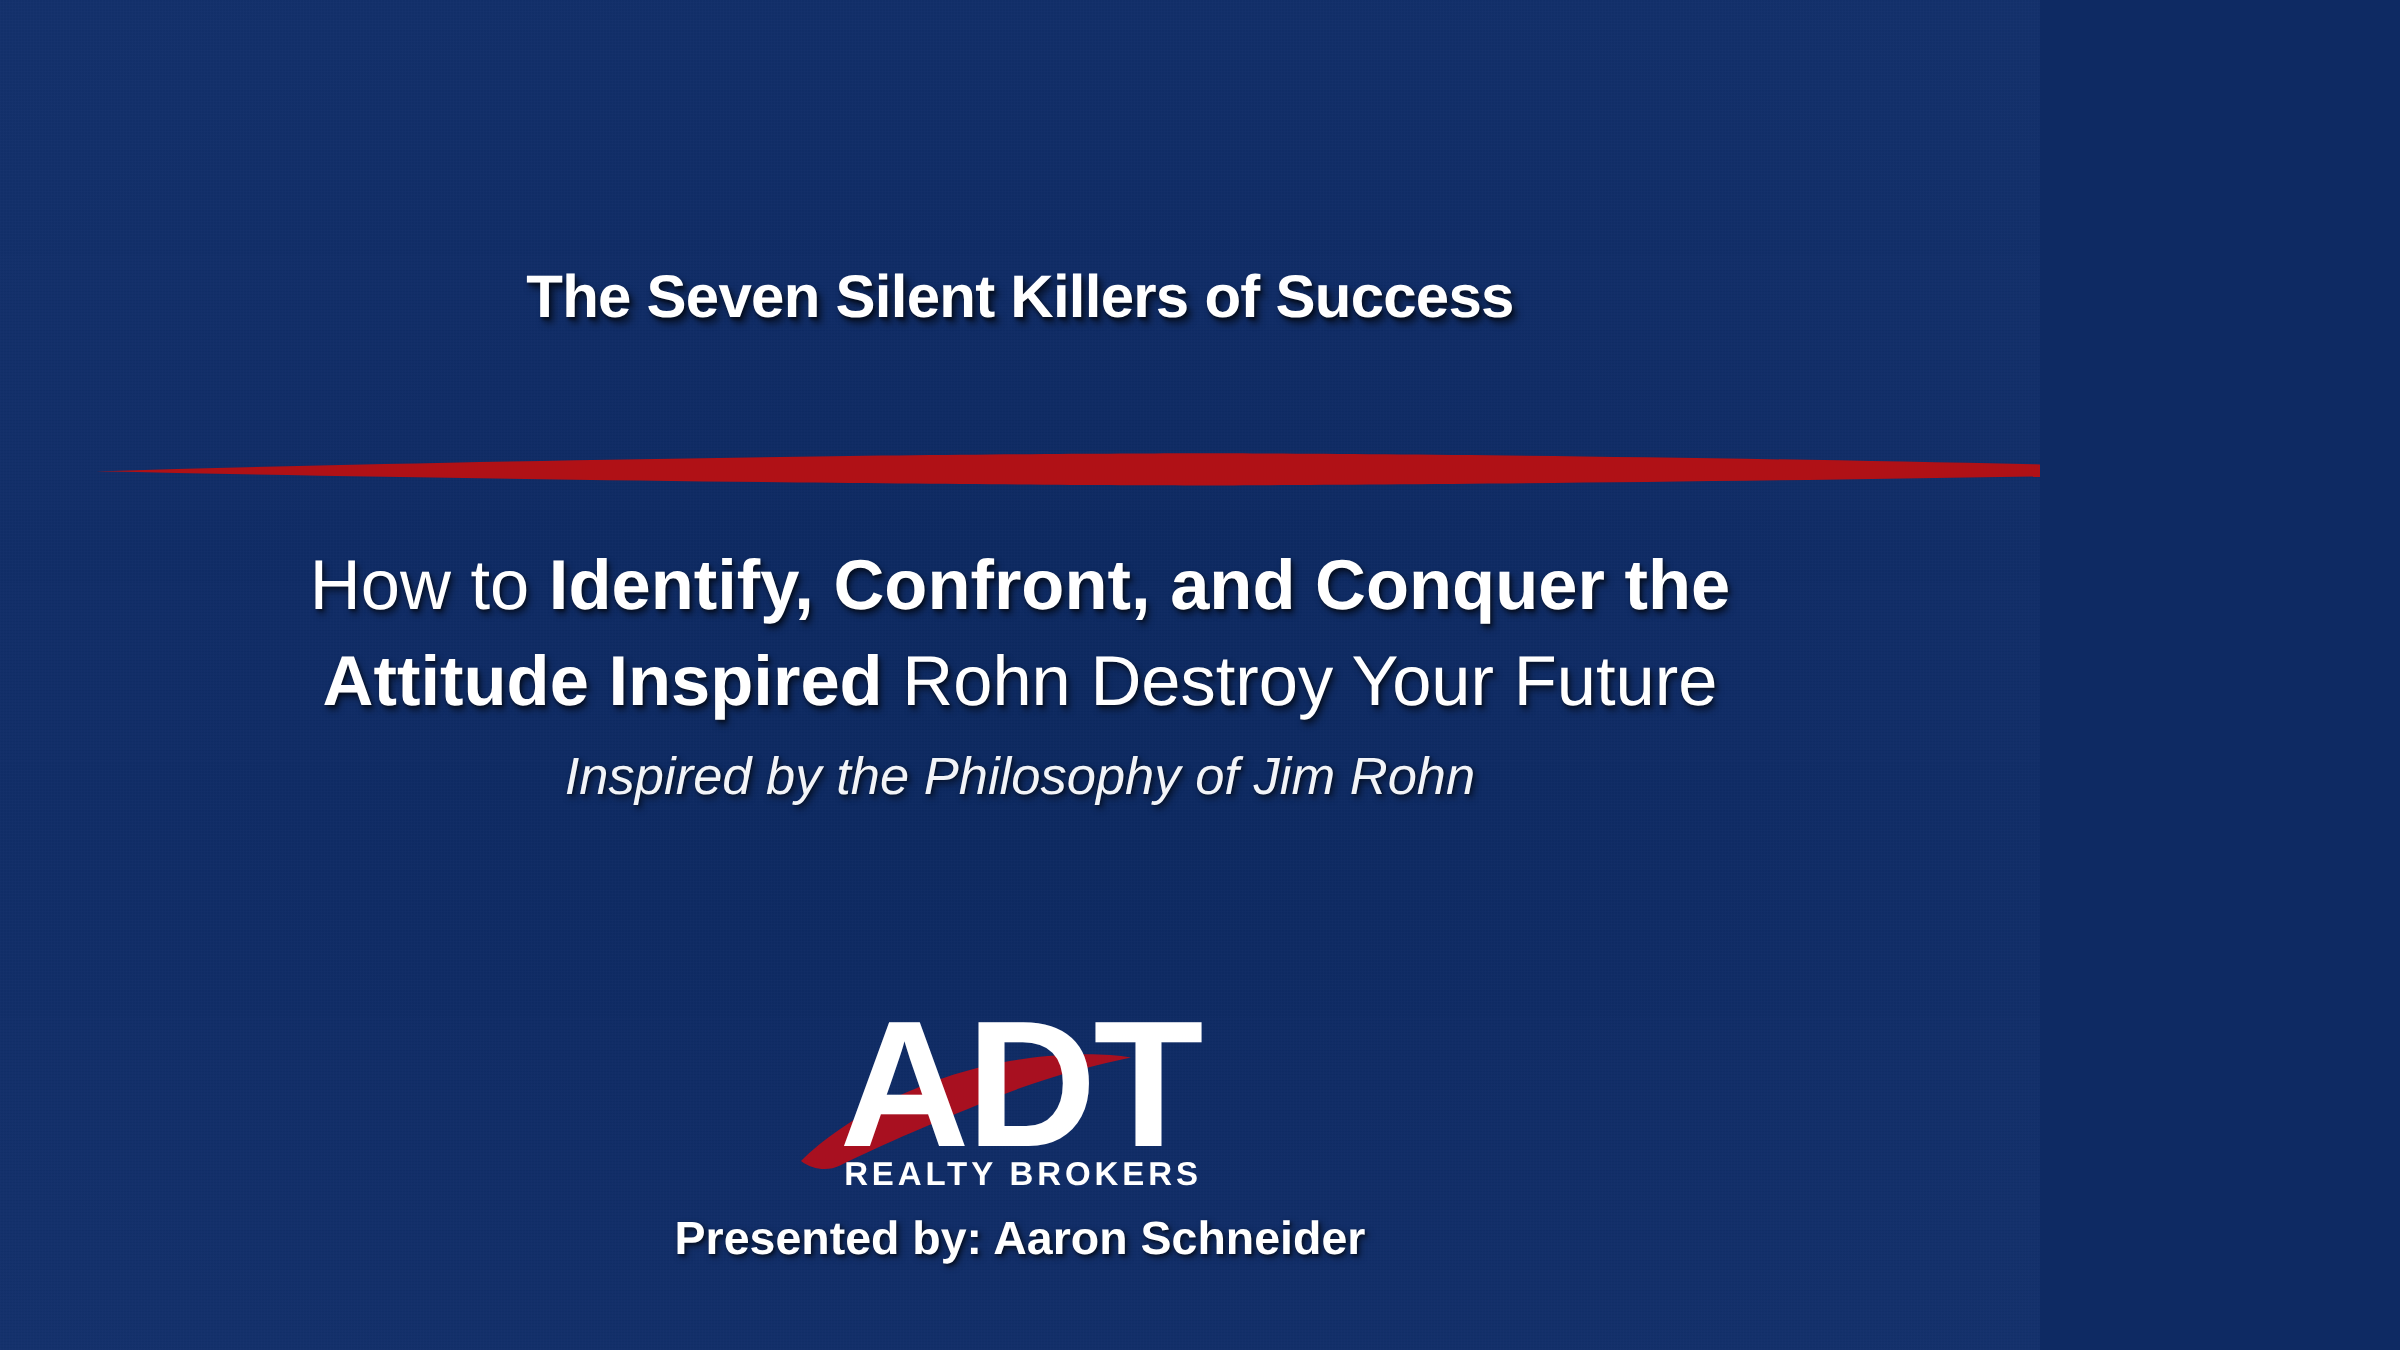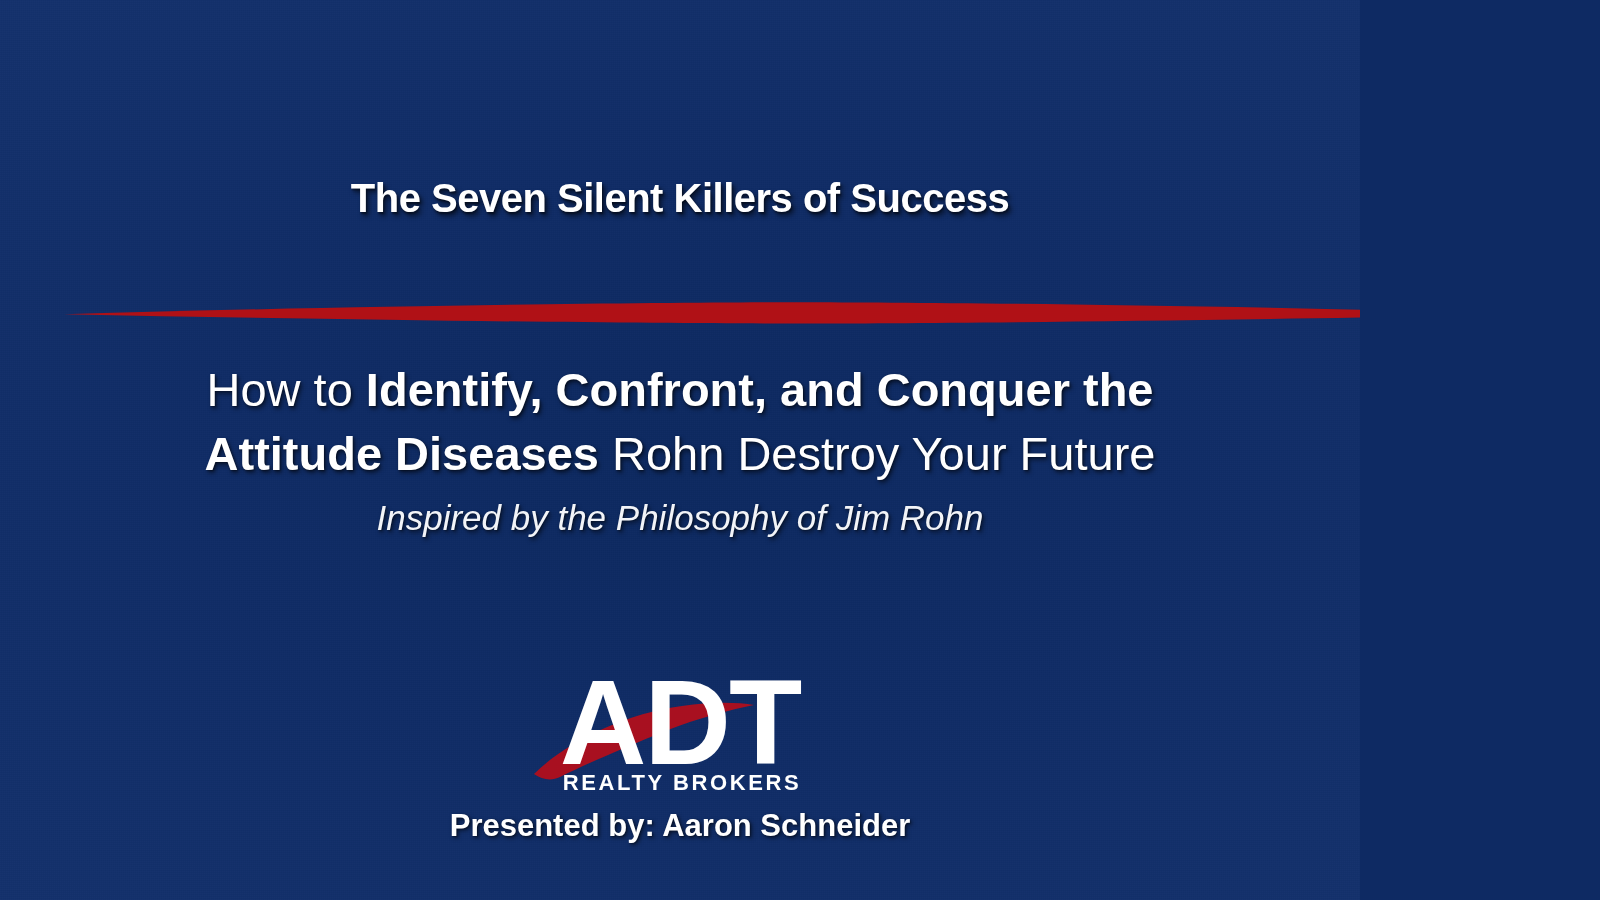--- a/index.html
+++ b/index.html
@@ -141,21 +141,21 @@
         <path id="divider-path" d="M0,14.2
                  C 320,5.0 620,2.4 737,2.2
                  C 854,2.4 1154,5.0 1474,14.2
                  C 1154,21.0 854,23.4 737,23.6
                  C 620,23.4 320,21.0 0,14.2 Z" fill="#b01116"></path>
       </svg>
     </div>
 
     <div id="subtitle">
       <div><span>How to </span><b>Identify, Confront, and Conquer the</b></div>
-      <div><b>Attitude Diseases</b><span> Rohn Destroy Your Future</span></div>
+      <div><b>Attitude Inspired</b><span> Rohn Destroy Your Future</span></div>
     </div>
 
     <div id="logo">
       <div id="logo-inner">
         <svg id="logo-svg" viewBox="0 0 300 148">
 
           <path id="logo-swoosh" d="M4,126
                    C 34,96 92,66 152,58
                    C 180,54 206,54 224,57
                    C 200,62 168,70 138,82

